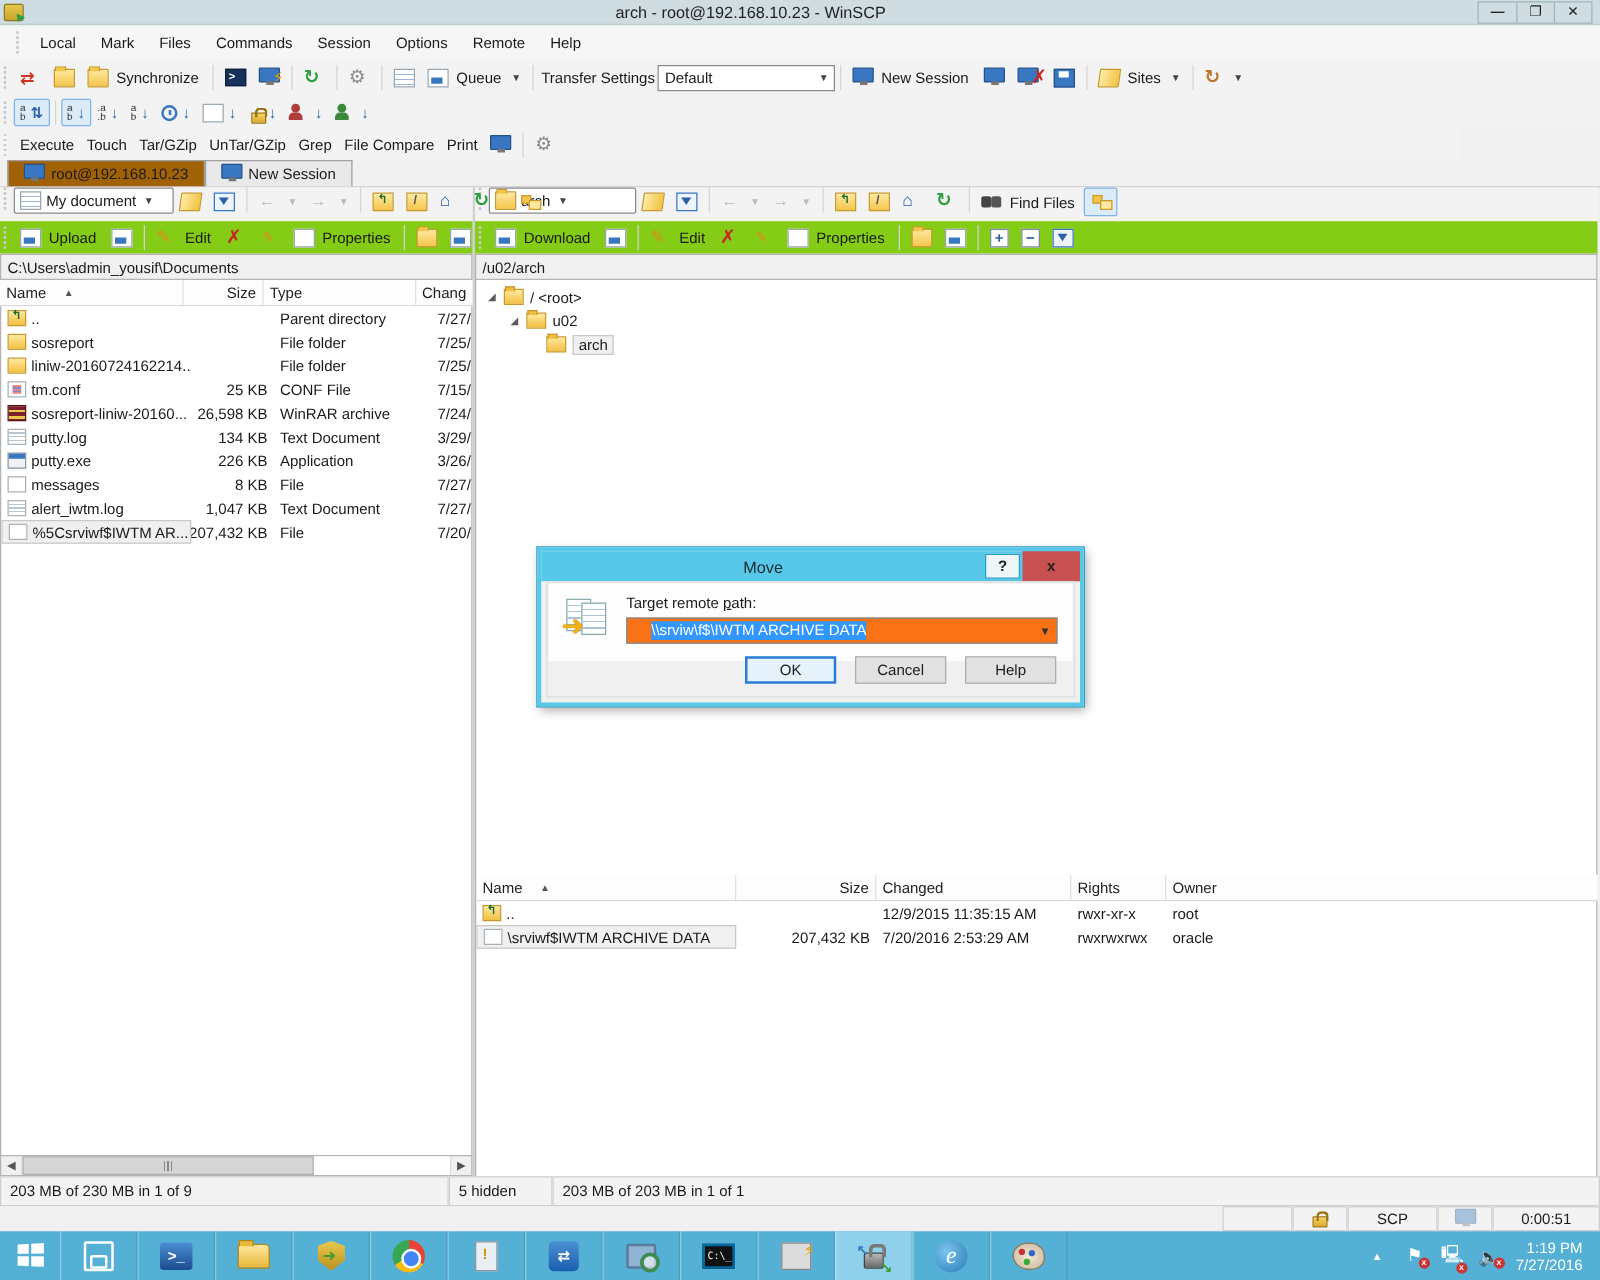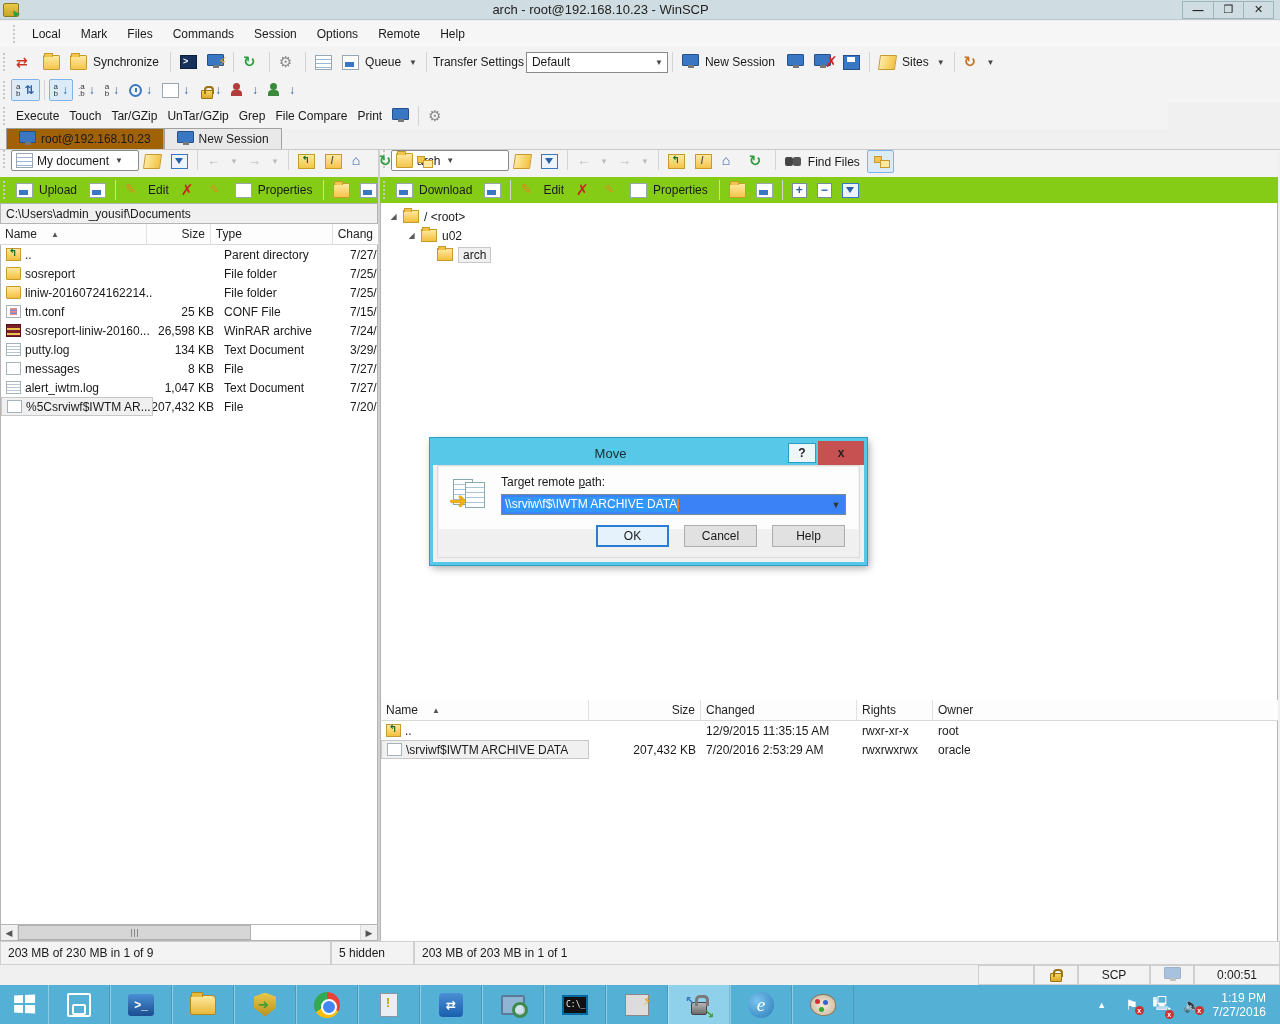--- a/index.html
+++ b/index.html
@@ -147,21 +147,21 @@
   .dhelp { width:28px; height:20px; background:#eef6f8; border:1px solid #2aa0c4; display:flex; align-items:center; justify-content:center; font-weight:bold; color:#222; }
   .dclose { width:46px; height:24px; background:#c75050; display:flex; align-items:center; justify-content:center; font-weight:bold; color:#222; margin-left:2px; }
   .dbody { position:absolute; left:4px; right:4px; top:24px; bottom:4px; background:#f0f0f0; border:1px solid #dcdcdc; }
   .dcontent { position:absolute; left:1px; right:1px; top:1px; height:62px; background:#fdfdfd; display:flex; padding:8px 12px 0 14px; gap:14px; }
   .dmoveicon { width:34px; height:34px; position:relative; flex:none; margin-top:4px; }
   .dmoveicon .pg { position:absolute; width:20px; height:26px; background:#fff; border:1px solid #8aa; background-image:repeating-linear-gradient(to bottom,transparent 0 4px,#aac4da 4px 5px); }
   .dmoveicon .pg2 { left:12px; top:3px; }
   .dmoveicon .marrow { position:absolute; left:-4px; top:9px; font-size:22px; font-weight:bold; color:#f2b017; text-shadow:0 0 1px #9a6e00; }
   .dfield { flex:1; }
   .dlabel { margin-bottom:5px; }
-  .dcombo { height:21px; border:1px solid #7a8a96; background:#3b82f6; display:flex; align-items:center; }
+  .dcombo { height:21px; border:1px solid #7a8a96; background:#f97316; display:flex; align-items:center;padding-left:16px; }
   .dval { flex:1; padding-left:3px; white-space:nowrap; overflow:hidden; }
   .dval .hl { background:#3297fd; color:#fff; padding:1px 0; }
   .caret { display:inline-block; width:2px; height:13px; background:#e87c1e; vertical-align:middle; }
   .dchevron { width:18px; text-align:center; font-size:9px; color:#333; }
   .dbuttons { position:absolute; right:14px; bottom:10px; display:flex; gap:15px; }
   .dbtn { width:73px; height:22px; display:flex; align-items:center; justify-content:center; background:#e1e1e1; border:1px solid #adadad; font-size:12px; }
   .dbtn.focus { border:2px solid #2b7cd4; background:#e5f1fb; }
 
   
   .taskbar { position:absolute; left:0; top:985px; width:1280px; height:39px; background:#55b0d6; display:flex; align-items:stretch; }
@@ -516,20 +516,29 @@
             <span class="fcell c-name">
               <span class="fi ic-text"></span>
               <span>putty.log</span>
             </span>
             <span class="fcell c-size">134 KB</span>
             <span class="fcell c-type">Text Document</span>
             <span class="fcell c-chan">3/29/</span>
           </div>
         <div class="frow">
             <span class="fcell c-name">
+              <span class="fi ic-app"></span>
+              <span>putty.exe</span>
+            </span>
+            <span class="fcell c-size">226 KB</span>
+            <span class="fcell c-type">Application</span>
+            <span class="fcell c-chan">3/26/</span>
+          </div>
+        <div class="frow">
+            <span class="fcell c-name">
               <span class="fi ic-file"></span>
               <span>messages</span>
             </span>
             <span class="fcell c-size">8 KB</span>
             <span class="fcell c-type">File</span>
             <span class="fcell c-chan">7/27/</span>
           </div>
         <div class="frow">
             <span class="fcell c-name">
               <span class="fi ic-text"></span>
@@ -638,20 +647,21 @@
         <span class="tbtn">
             <span class="ig i-plusbox"></span>
           </span>
         <span class="tbtn">
             <span class="ig i-minusbox"></span>
           </span>
         <span class="tbtn">
             <span class="ig i-funnel"></span>
           </span>
       </div>
+      <div class="pathbar">/u02/arch</div>
       <div class="treearea">
         <div class="titem" style="padding-left:8px">
           <span class="texp">◢</span>
           <span class="tfold"></span>
           <span class="tlabel">/ &lt;root&gt;</span>
         </div>
         <div class="titem" style="padding-left:26px">
           <span class="texp">◢</span>
           <span class="tfold"></span>
           <span class="tlabel">u02</span>
@@ -698,21 +708,21 @@
           <span class="fcell r-size">207,432 KB</span>
           <span class="fcell r-chg">7/20/2016 2:53:29 AM</span>
           <span class="fcell r-rights">rwxrwxrwx</span>
           <span class="fcell r-owner">oracle</span>
         </div>
       </div>
     </div>
   </div>
 
   <div class="statusrow">
-    <span class="stcell" style="width:331px">203 MB of 230 MB in 1 of 9</span>
+    <span class="stcell" style="width:359px">203 MB of 230 MB in 1 of 9</span>
     <span class="stcell" style="width:83px">5 hidden</span>
     <span class="stcell" style="flex:1">203 MB of 203 MB in 1 of 1</span>
   </div>
 
   <div class="mainstatus">
     <span class="mscell" style="width:56px"></span>
     <span class="mscell" style="width:44px">
         <span class="ig i-lockg" style="left:0;top:2px"></span>
       </span>
     <span class="mscell" style="width:72px">SCP</span>

